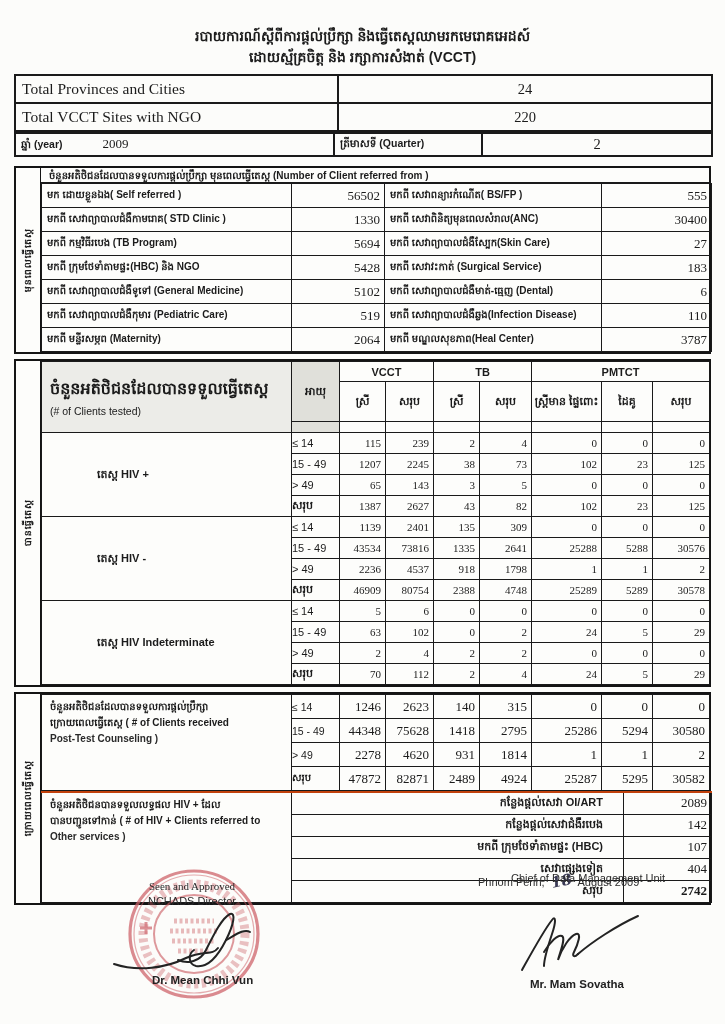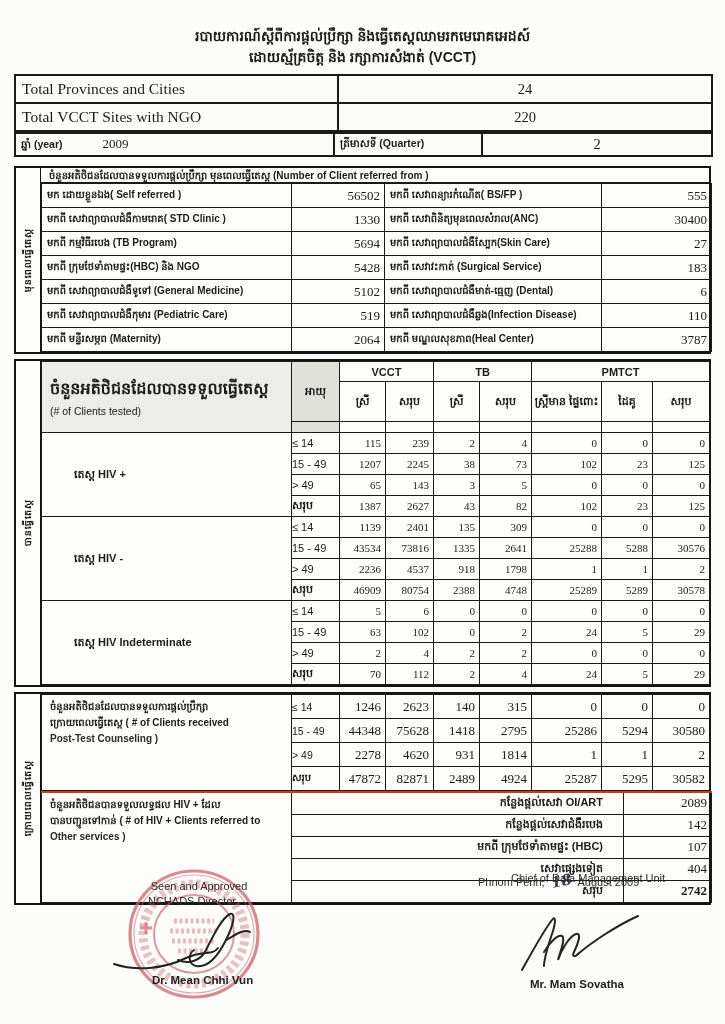--- a/index.html
+++ b/index.html
@@ -32,21 +32,21 @@
   #tested-table td { font-size:11px; }
   .deschead { background:#ececе8; background:#ecece8; padding-left:8px; white-space:normal; }
   .deschead .khl { font-weight:bold; font-size:16px; }
   .deschead .enl { font-size:10.5px; margin-top:3px; }
   .agehead { background:#e0e0da; text-align:center; font-weight:bold; font-size:10px; }
   .grp { text-align:center; font-weight:bold; font-size:12px; font-family:"Liberation Sans", sans-serif; height:20px; }
   .shead td { text-align:center; font-weight:bold; font-size:9.5px; height:40px; white-space:normal; line-height:11px; }
   .thin td { height:11px; }
   .agecell { text-align:left; font-size:10.5px;margin-top:47px; }
   .totcell { font-weight:bold; font-size:10px; }
-  .seclab { font-weight:bold; font-size:11px; padding-left:32px; white-space:nowrap; }
+  .seclab { font-weight:bold; font-size:11px; padding-left:55px; white-space:nowrap; }
   .secstart td { border-top:2px solid #141414; }
   #tested-body td, #tested-body .num { height:21px; }
   #posttest-body td { height:24px; }
 
   .descmerge { white-space:normal; padding:4px 2px 0 8px; vertical-align:top; }
   .descmerge div { font-size:10px; font-weight:bold; line-height:16px; }
   .descmerge div.en { font-weight:bold; color:#2a2a2a; }
   #refout-table { border-top:2px solid #c2410c; }
   #refout-body td { height:22px; }
   .rlab { text-align:right; font-weight:bold; font-size:11px; padding-right:20px; }
@@ -445,21 +445,21 @@
     <svg class="stamp" style="left:112px; top:-2px;" width="162" height="140" viewBox="0 0 162 140">
       <g fill="none" stroke="#cc5f66">
         <ellipse cx="82" cy="68" rx="64" ry="63" stroke-width="3.2" opacity="0.85"></ellipse>
         <ellipse cx="82" cy="68" rx="60" ry="59" stroke-width="1.2" opacity="0.6"></ellipse>
         <ellipse cx="82" cy="68" rx="40" ry="39" stroke-width="2" opacity="0.75"></ellipse>
         <ellipse cx="82" cy="68" rx="51" ry="50" stroke-width="9" opacity="0.45" stroke-dasharray="4 3.5"></ellipse>
         <path d="M62,55 h40 M58,65 h48 M60,75 h44 M66,85 h32" stroke-width="5" opacity="0.5" stroke-dasharray="3 2.5"></path>
         <path d="M28,62 h12 M34,56 v12" stroke-width="3" opacity="0.8"></path>
       </g>
     </svg>
-    <div class="ftext" style="left:134px; top:12px; width:130px; text-align:center;">Seen and Approved</div>
+    <div class="ftext" style="left:127px; top:12px; width:130px; text-align:center;font-family:Liberation Serif, serif;">Seen and Approved</div>
     <div class="ftext" style="left:127px; top:27px; width:130px; text-align:center;">NCHADS Director</div>
     <svg class="sig" style="left:108px; top:38px;" width="180" height="72" viewBox="0 0 180 72">
       <g fill="none" stroke="#232323" stroke-width="2" stroke-linecap="round">
         <path d="M6,58 C30,66 58,62 78,52 C96,44 104,50 110,42"></path>
         <path d="M70,54 C80,58 92,56 98,44 C106,28 114,12 122,8 C128,6 126,18 118,34 C110,50 100,62 88,60 C80,58 80,48 86,44"></path>
         <path d="M118,34 C126,30 136,22 142,26"></path>
       </g>
     </svg>
     <div class="fname" style="left:152px; top:106px;">Dr. Mean Chhi Vun</div>
 

